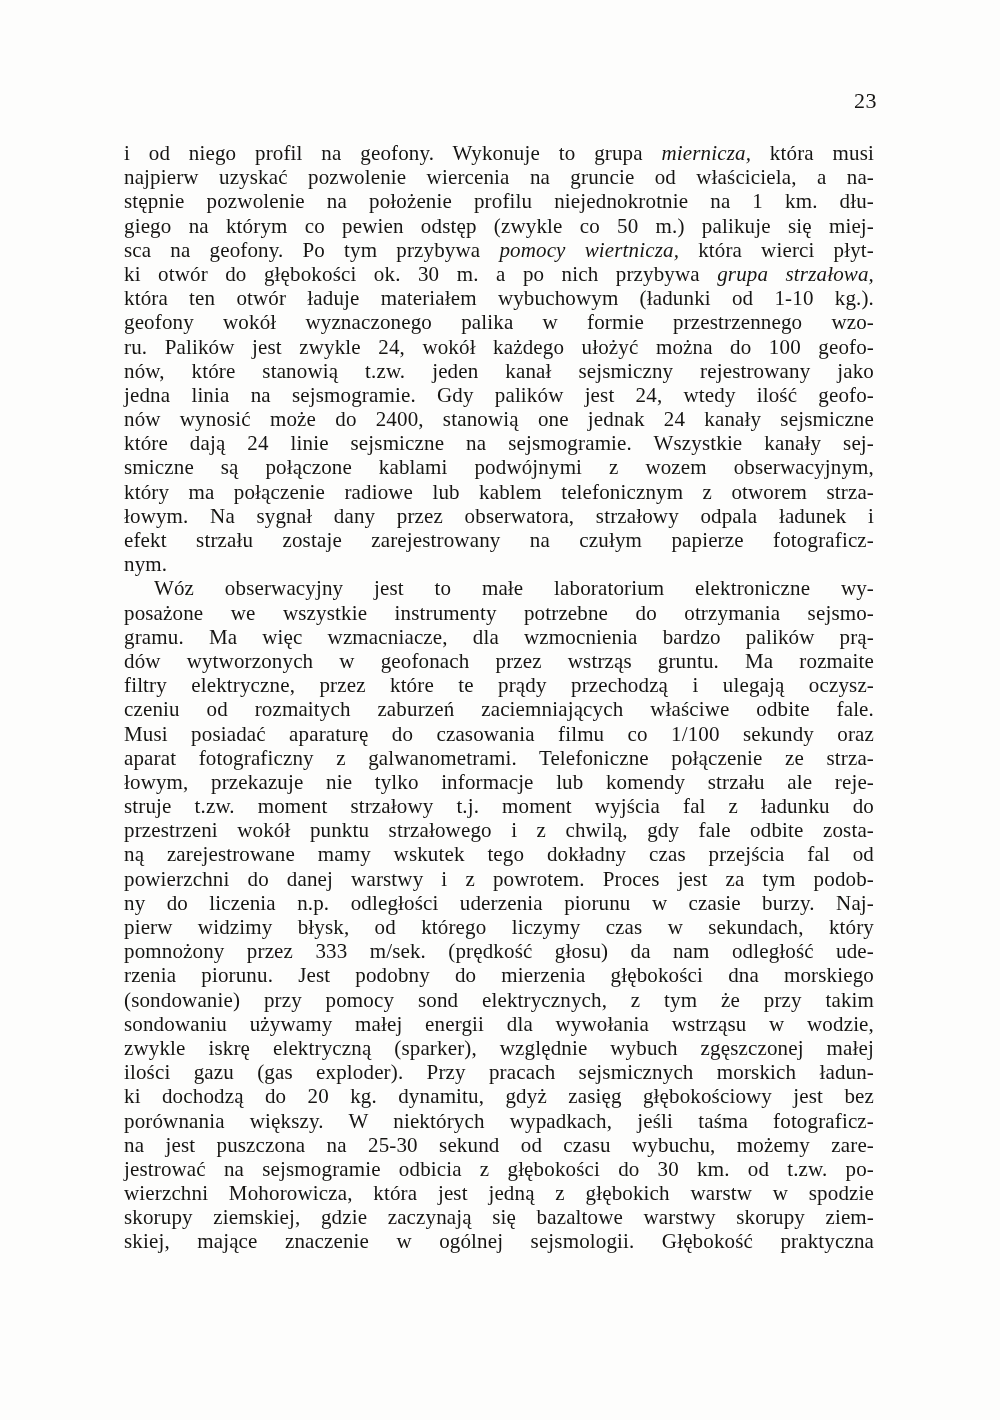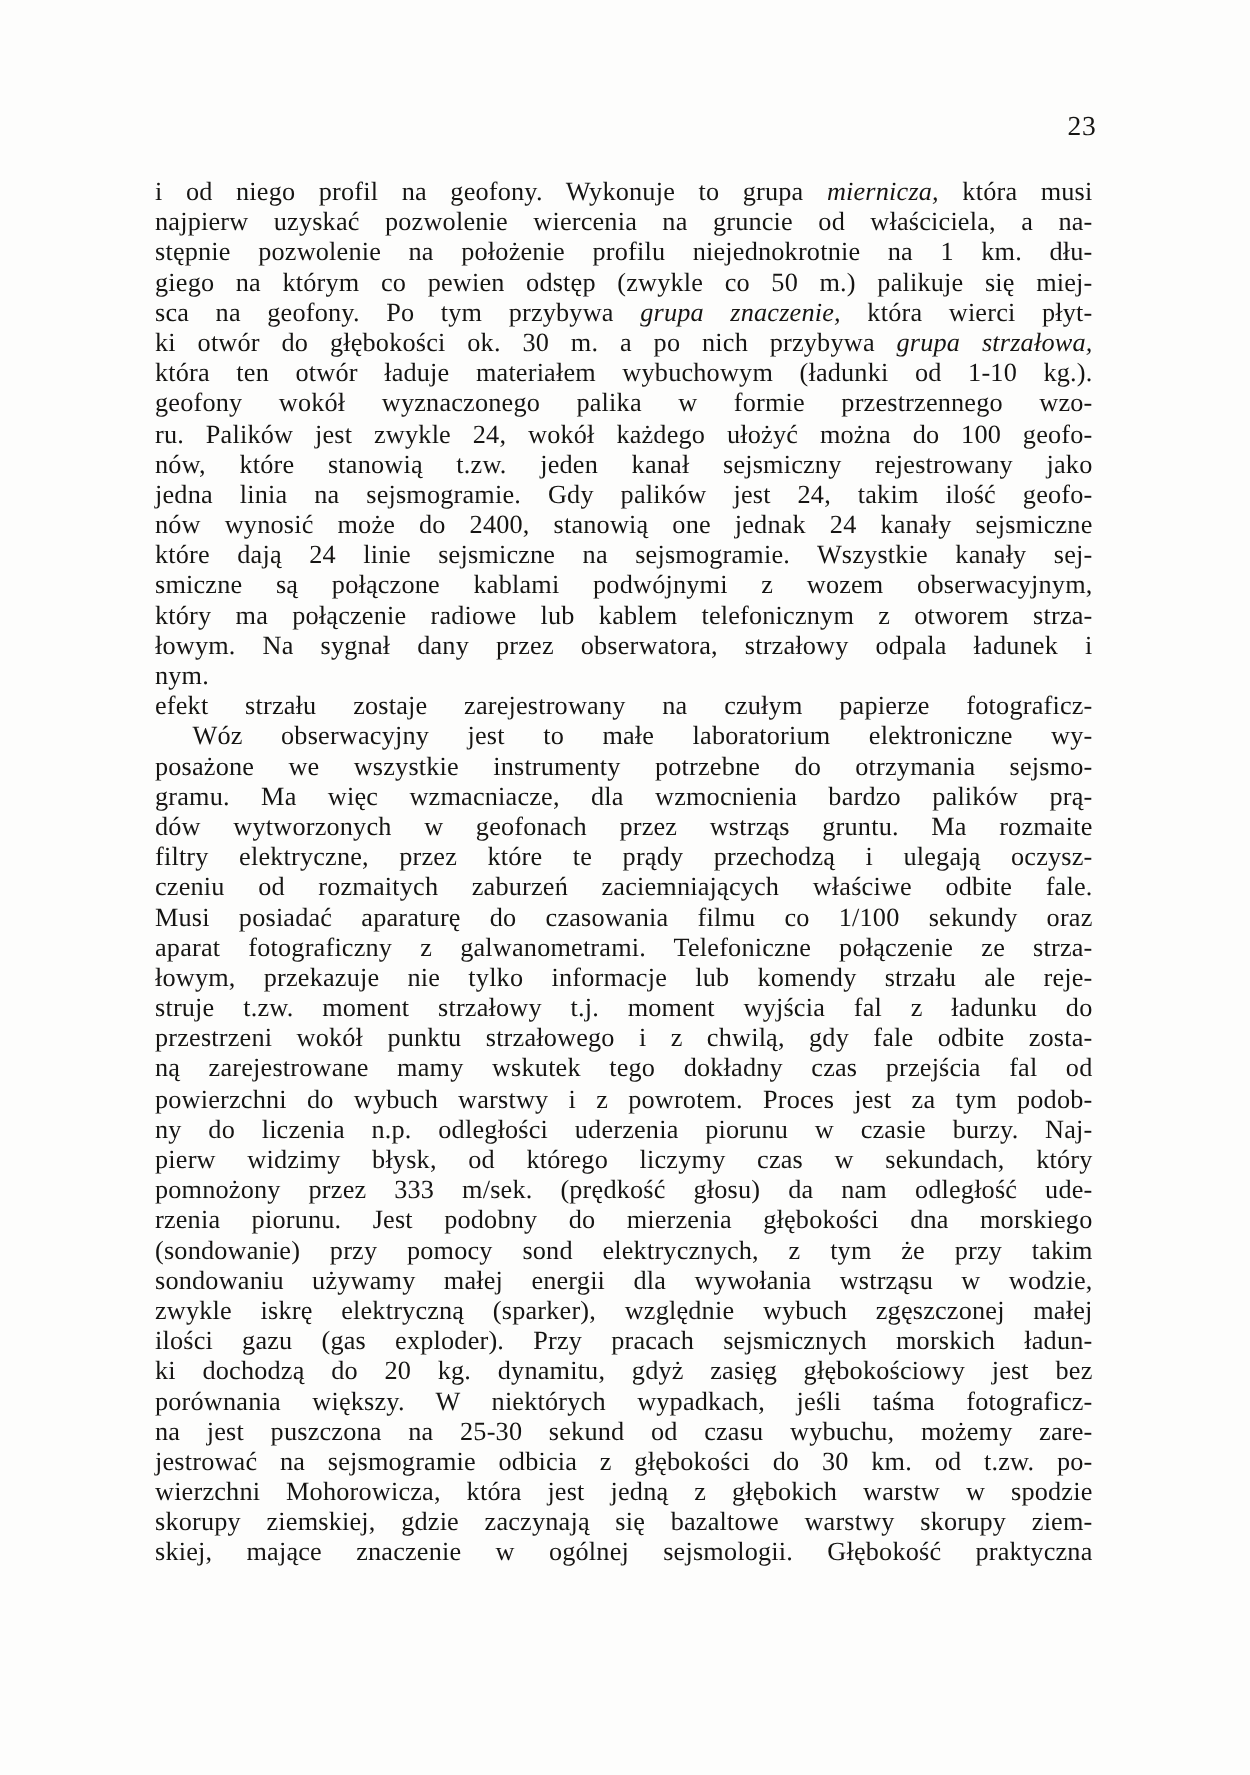--- a/index.html
+++ b/index.html
@@ -63,49 +63,49 @@
 <body>
 
 <div class="page">
   <div class="page-number">23</div>
   <div class="text-block">
       <div class="para">
         <div class="line">i od niego profil na geofony. Wykonuje to grupa <i>miernicza,</i> która musi</div>
         <div class="line">najpierw uzyskać pozwolenie wiercenia na gruncie od właściciela, a na-</div>
         <div class="line">stępnie pozwolenie na położenie profilu niejednokrotnie na 1 km. dłu-</div>
         <div class="line">giego na którym co pewien odstęp (zwykle co 50 m.) palikuje się miej-</div>
-        <div class="line">sca na geofony. Po tym przybywa <i>grupa znaczenie,</i> która wierci płyt-</div>
+        <div class="line">sca na geofony. Po tym przybywa <i>pomocy wiertnicza,</i> która wierci płyt-</div>
         <div class="line">ki otwór do głębokości ok. 30 m. a po nich przybywa <i>grupa strzałowa,</i></div>
         <div class="line">która ten otwór ładuje materiałem wybuchowym (ładunki od 1-10 kg.).</div>
         <div class="line">geofony wokół wyznaczonego palika w formie przestrzennego wzo-</div>
         <div class="line">ru. Palików jest zwykle 24, wokół każdego ułożyć można do 100 geofo-</div>
         <div class="line">nów, które stanowią t.zw. jeden kanał sejsmiczny rejestrowany jako</div>
-        <div class="line">jedna linia na sejsmogramie. Gdy palików jest 24, takim ilość geofo-</div>
+        <div class="line">jedna linia na sejsmogramie. Gdy palików jest 24, wtedy ilość geofo-</div>
         <div class="line">nów wynosić może do 2400, stanowią one jednak 24 kanały sejsmiczne</div>
         <div class="line">które dają 24 linie sejsmiczne na sejsmogramie. Wszystkie kanały sej-</div>
         <div class="line">smiczne są połączone kablami podwójnymi z wozem obserwacyjnym,</div>
         <div class="line">który ma połączenie radiowe lub kablem telefonicznym z otworem strza-</div>
         <div class="line">łowym. Na sygnał dany przez obserwatora, strzałowy odpala ładunek i</div>
+        <div class="line">efekt strzału zostaje zarejestrowany na czułym papierze fotograficz-</div>
         <div class="line no-just-last">nym.</div>
-        <div class="line">efekt strzału zostaje zarejestrowany na czułym papierze fotograficz-</div>
       </div>
       <div class="para indent">
         <div class="line">Wóz obserwacyjny jest to małe laboratorium elektroniczne wy-</div>
         <div class="line">posażone we wszystkie instrumenty potrzebne do otrzymania sejsmo-</div>
         <div class="line">gramu. Ma więc wzmacniacze, dla wzmocnienia bardzo palików prą-</div>
         <div class="line">dów wytworzonych w geofonach przez wstrząs gruntu. Ma rozmaite</div>
         <div class="line">filtry elektryczne, przez które te prądy przechodzą i ulegają oczysz-</div>
         <div class="line">czeniu od rozmaitych zaburzeń zaciemniających właściwe odbite fale.</div>
         <div class="line">Musi posiadać aparaturę do czasowania filmu co 1/100 sekundy oraz</div>
         <div class="line">aparat fotograficzny z galwanometrami. Telefoniczne połączenie ze strza-</div>
         <div class="line">łowym, przekazuje nie tylko informacje lub komendy strzału ale reje-</div>
         <div class="line">struje t.zw. moment strzałowy t.j. moment wyjścia fal z ładunku do</div>
         <div class="line">przestrzeni wokół punktu strzałowego i z chwilą, gdy fale odbite zosta-</div>
         <div class="line">ną zarejestrowane mamy wskutek tego dokładny czas przejścia fal od</div>
-        <div class="line">powierzchni do wybuch warstwy i z powrotem. Proces jest za tym podob-</div>
+        <div class="line">powierzchni do danej warstwy i z powrotem. Proces jest za tym podob-</div>
         <div class="line">ny do liczenia n.p. odległości uderzenia piorunu w czasie burzy. Naj-</div>
         <div class="line">pierw widzimy błysk, od którego liczymy czas w sekundach, który</div>
         <div class="line">pomnożony przez 333 m/sek. (prędkość głosu) da nam odległość ude-</div>
         <div class="line">rzenia piorunu. Jest podobny do mierzenia głębokości dna morskiego</div>
         <div class="line">(sondowanie) przy pomocy sond elektrycznych, z tym że przy takim</div>
         <div class="line">sondowaniu używamy małej energii dla wywołania wstrząsu w wodzie,</div>
         <div class="line">zwykle iskrę elektryczną (sparker), względnie wybuch zgęszczonej małej</div>
         <div class="line">ilości gazu (gas exploder). Przy pracach sejsmicznych morskich ładun-</div>
         <div class="line">ki dochodzą do 20 kg. dynamitu, gdyż zasięg głębokościowy jest bez</div>
         <div class="line">porównania większy. W niektórych wypadkach, jeśli taśma fotograficz-</div>

